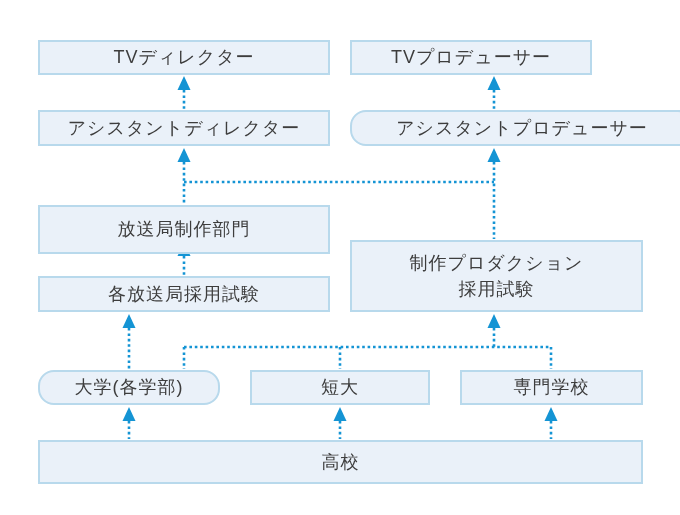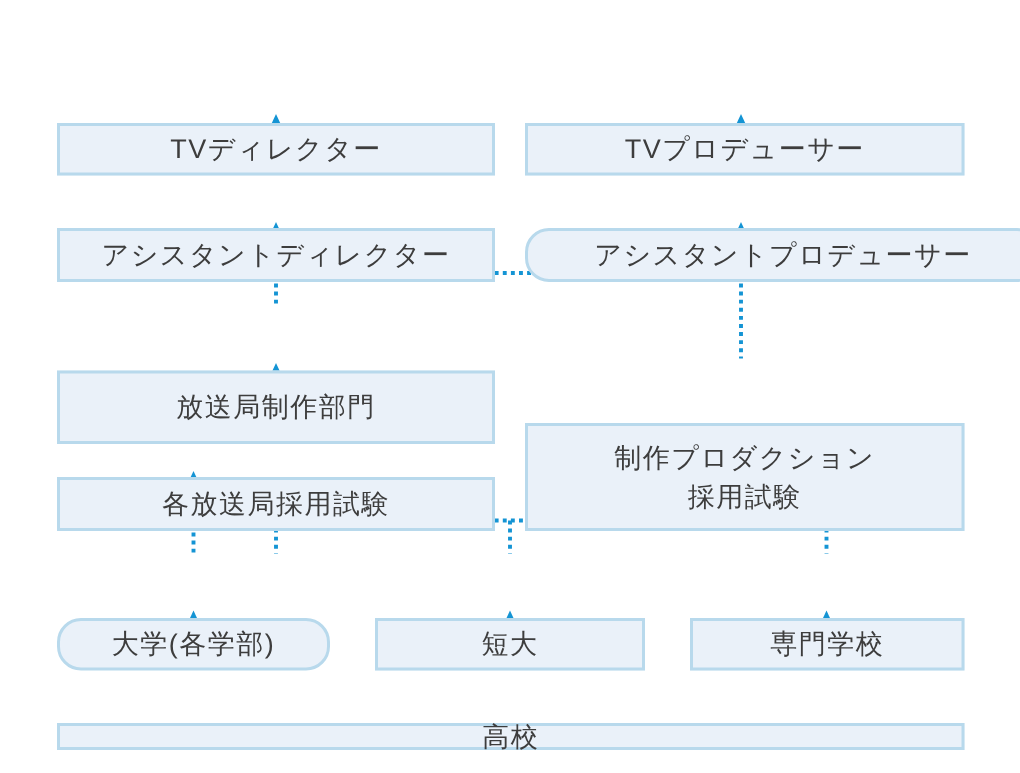--- a/index.html
+++ b/index.html
@@ -29,34 +29,33 @@
     border: 2px solid #b8d9ec;
     color: #3d3d3d;
     font-size: 18px;
     letter-spacing: 1px;
     display: flex;
     align-items: center;
     justify-content: center;
     text-align: center;
     white-space: pre-line;
     line-height: 1.45;
-    margin-top: 42px;
   }
   
   .n-tv-director      { left: 38px;  top: 40px;  width: 292px; height: 35px; }
-  .n-tv-producer      { left: 350px; top: 40px;  width: 293px; height: 35px; }
+  .n-tv-producer      { left: 350px; top: 40px;  width: 242px; height: 35px; }
   .n-asst-director    { left: 38px;  top: 110px; width: 292px; height: 36px; }
   .n-asst-producer    { left: 350px; top: 110px; width: 344px; height: 36px; border-radius: 16px; }
   .n-broadcast-dept   { left: 38px;  top: 205px; width: 292px; height: 49px; }
   .n-production-exam  { left: 350px; top: 240px; width: 293px; height: 72px; }
   .n-broadcaster-exam { left: 38px;  top: 276px; width: 292px; height: 36px; }
   .n-university       { left: 38px;  top: 370px; width: 182px; height: 35px; border-radius: 16px; }
   .n-junior-college   { left: 250px; top: 370px; width: 180px; height: 35px; }
   .n-vocational       { left: 460px; top: 370px; width: 183px; height: 35px; }
-  .n-high-school      { left: 38px;  top: 440px; width: 605px; height: 18px; }
+  .n-high-school      { left: 38px;  top: 440px; width: 605px; height: 44px; }
 
   .edge-line {
     stroke: #1494d4;
     stroke-width: 2.6;
     stroke-dasharray: 2.6 2.8;
     fill: none;
   }
   .edge-head {
     fill: #1494d4;
     stroke: none;

